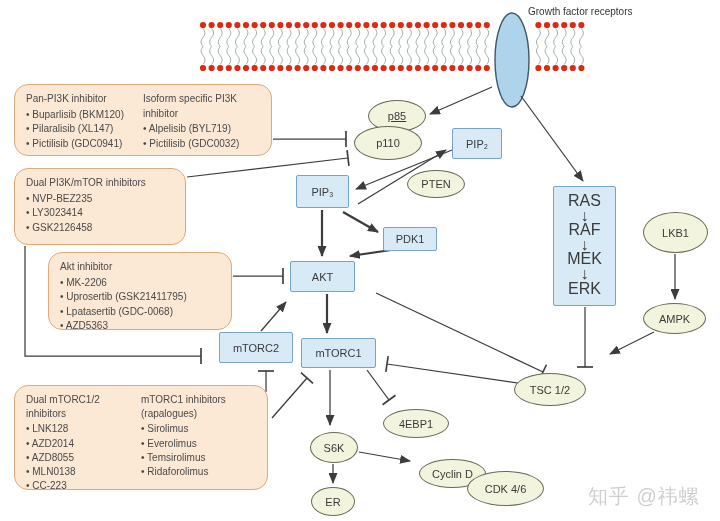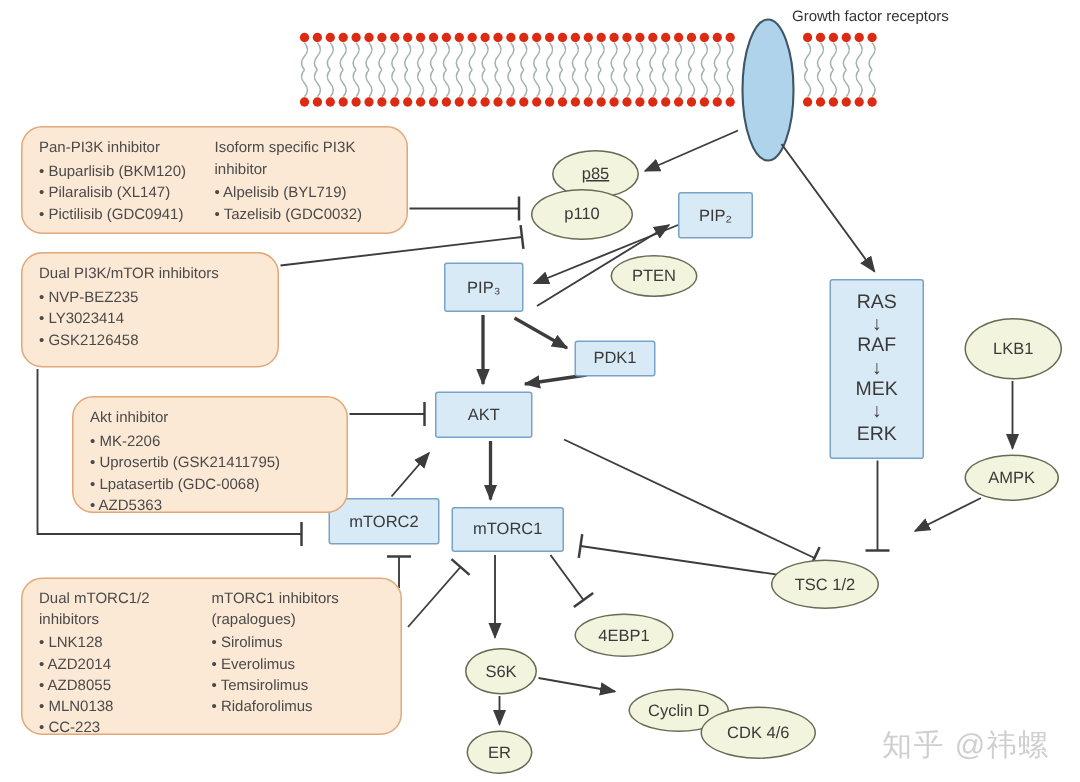--- a/index.html
+++ b/index.html
@@ -7,21 +7,21 @@
          font-family:"Liberation Sans",sans-serif;overflow:hidden;}
   .stage svg{position:absolute;left:0;top:0;}
   .lbl{position:absolute;font-size:10px;color:#333;white-space:nowrap;}
   .node-box{position:absolute;display:flex;align-items:center;justify-content:center;
             background:var(--blue-fill);border:1.2px solid var(--blue-border);
             border-radius:2px;font-size:11px;color:#3a3a3a;box-sizing:border-box;}
   .node-ellipse{position:absolute;display:flex;align-items:center;justify-content:center;
             background:var(--ell-fill);border:1.4px solid var(--ell-border);
             border-radius:50%;font-size:11px;color:#3a3a3a;box-sizing:border-box;}
   .cascade{flex-direction:column;justify-content:flex-start;padding-top:7px;
-            line-height:14.6px;font-size:13px;}
+            line-height:14.6px;font-size:16px;}
   .cascade div{text-align:center;}
   .inhibitor-box{position:absolute;background:var(--peach-fill);
             border:1.6px solid var(--peach-border);border-radius:14px;
             padding:7px 11px;font-size:10px;color:#4a4a4a;line-height:14.6px;
             box-sizing:border-box;}
   .cols{display:flex;}
   .col{flex:1;}
   .bx-title{margin:0 0 1px 0;}
   .bullet{padding-left:9px;text-indent:-9px;}
   .bullet::before{content:"• ";}
@@ -274,33 +274,33 @@
     <div class="cols">
       <div class="col">
         <div class="bx-title">Pan-PI3K inhibitor</div>
         <div class="bullet">Buparlisib (BKM120)</div>
         <div class="bullet">Pilaralisib (XL147)</div>
         <div class="bullet">Pictilisib (GDC0941)</div>
       </div>
       <div class="col">
         <div class="bx-title">Isoform specific PI3K inhibitor</div>
         <div class="bullet">Alpelisib (BYL719)</div>
-        <div class="bullet">Tazelisib (GDC0032)</div>
+        <div class="bullet">Pictilisib (GDC0032)</div>
       </div>
     </div>
   </div>
 
   <div class="inhibitor-box" style="left:14px;top:168px;width:172px;height:77px;">
     <div class="bx-title">Dual PI3K/mTOR inhibitors</div>
     <div class="bullet">NVP-BEZ235</div>
     <div class="bullet">LY3023414</div>
     <div class="bullet">GSK2126458</div>
   </div>
 
-  <div class="inhibitor-box" style="left:48px;top:264px;width:184px;height:78px;">
+  <div class="inhibitor-box" style="left:48px;top:252px;width:184px;height:78px;">
     <div class="bx-title">Akt inhibitor</div>
     <div class="bullet">MK-2206</div>
     <div class="bullet">Uprosertib (GSK21411795)</div>
     <div class="bullet">Lpatasertib (GDC-0068)</div>
     <div class="bullet">AZD5363</div>
   </div>
 
   <div class="inhibitor-box" style="left:14px;top:385px;width:254px;height:105px;line-height:14.2px;">
     <div class="cols">
       <div class="col">

